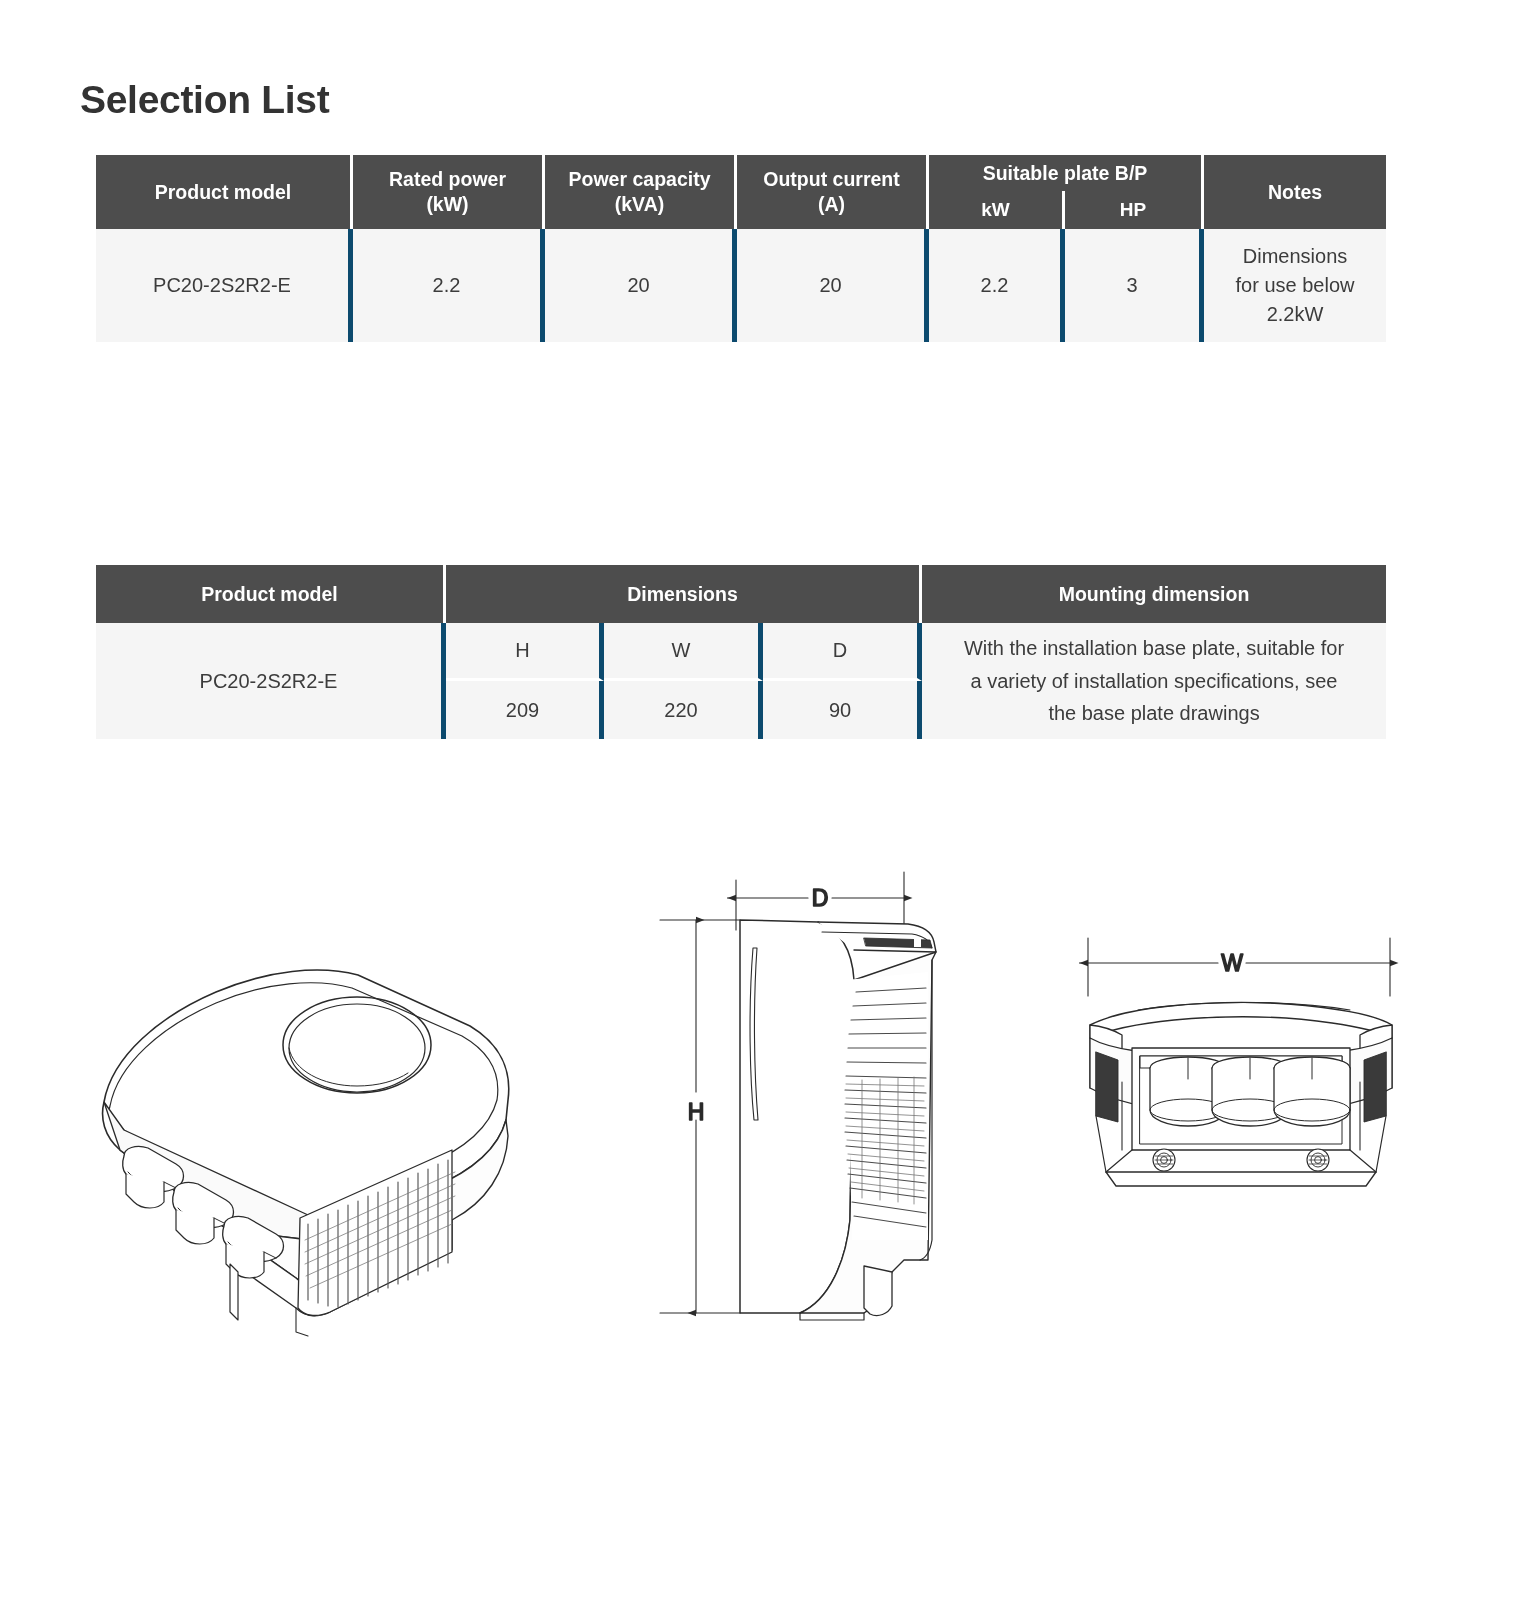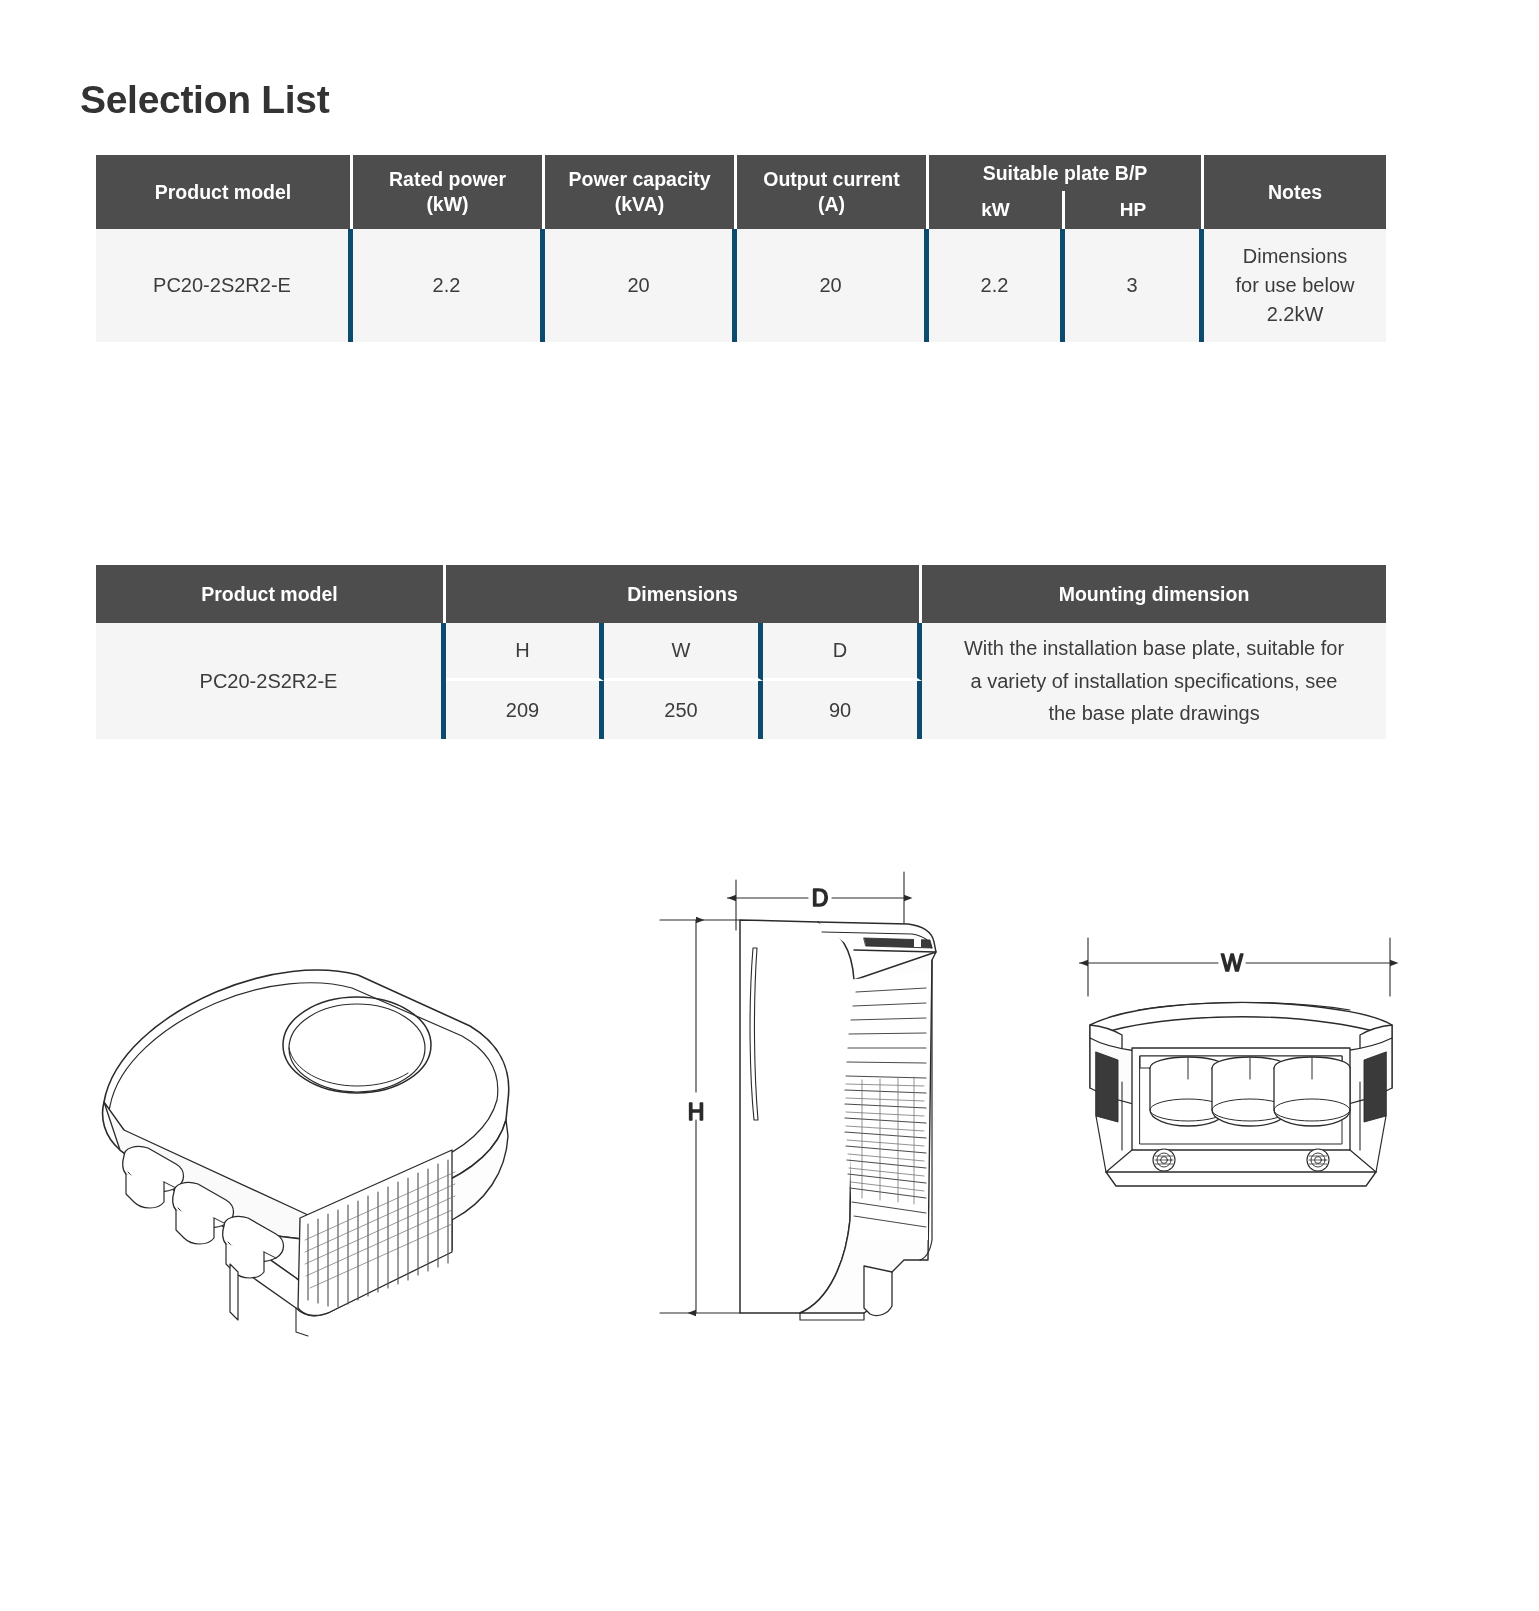--- a/index.html
+++ b/index.html
@@ -173,21 +173,21 @@
         <td class="rowsep">W</td>
         <td class="rowsep">D</td>
         <td class="last mount tall" rowspan="2">
           <div>With the installation base plate, suitable for</div>
           <div>a variety of installation specifications, see</div>
           <div>the base plate drawings</div>
         </td>
       </tr>
       <tr>
         <td>209</td>
-        <td>250</td>
+        <td>220</td>
         <td>90</td>
       </tr>
     </tbody>
   </table>
 
   <div class="drawings">
     <svg width="1539" height="560" viewBox="0 0 1539 560">
       <defs>
         <marker id="arrL" markerWidth="10" markerHeight="8" refX="9" refY="4" orient="auto" markerUnits="userSpaceOnUse">
           <path d="M9,4 L0,4" stroke="#2b2b2b" stroke-width="1"></path>

